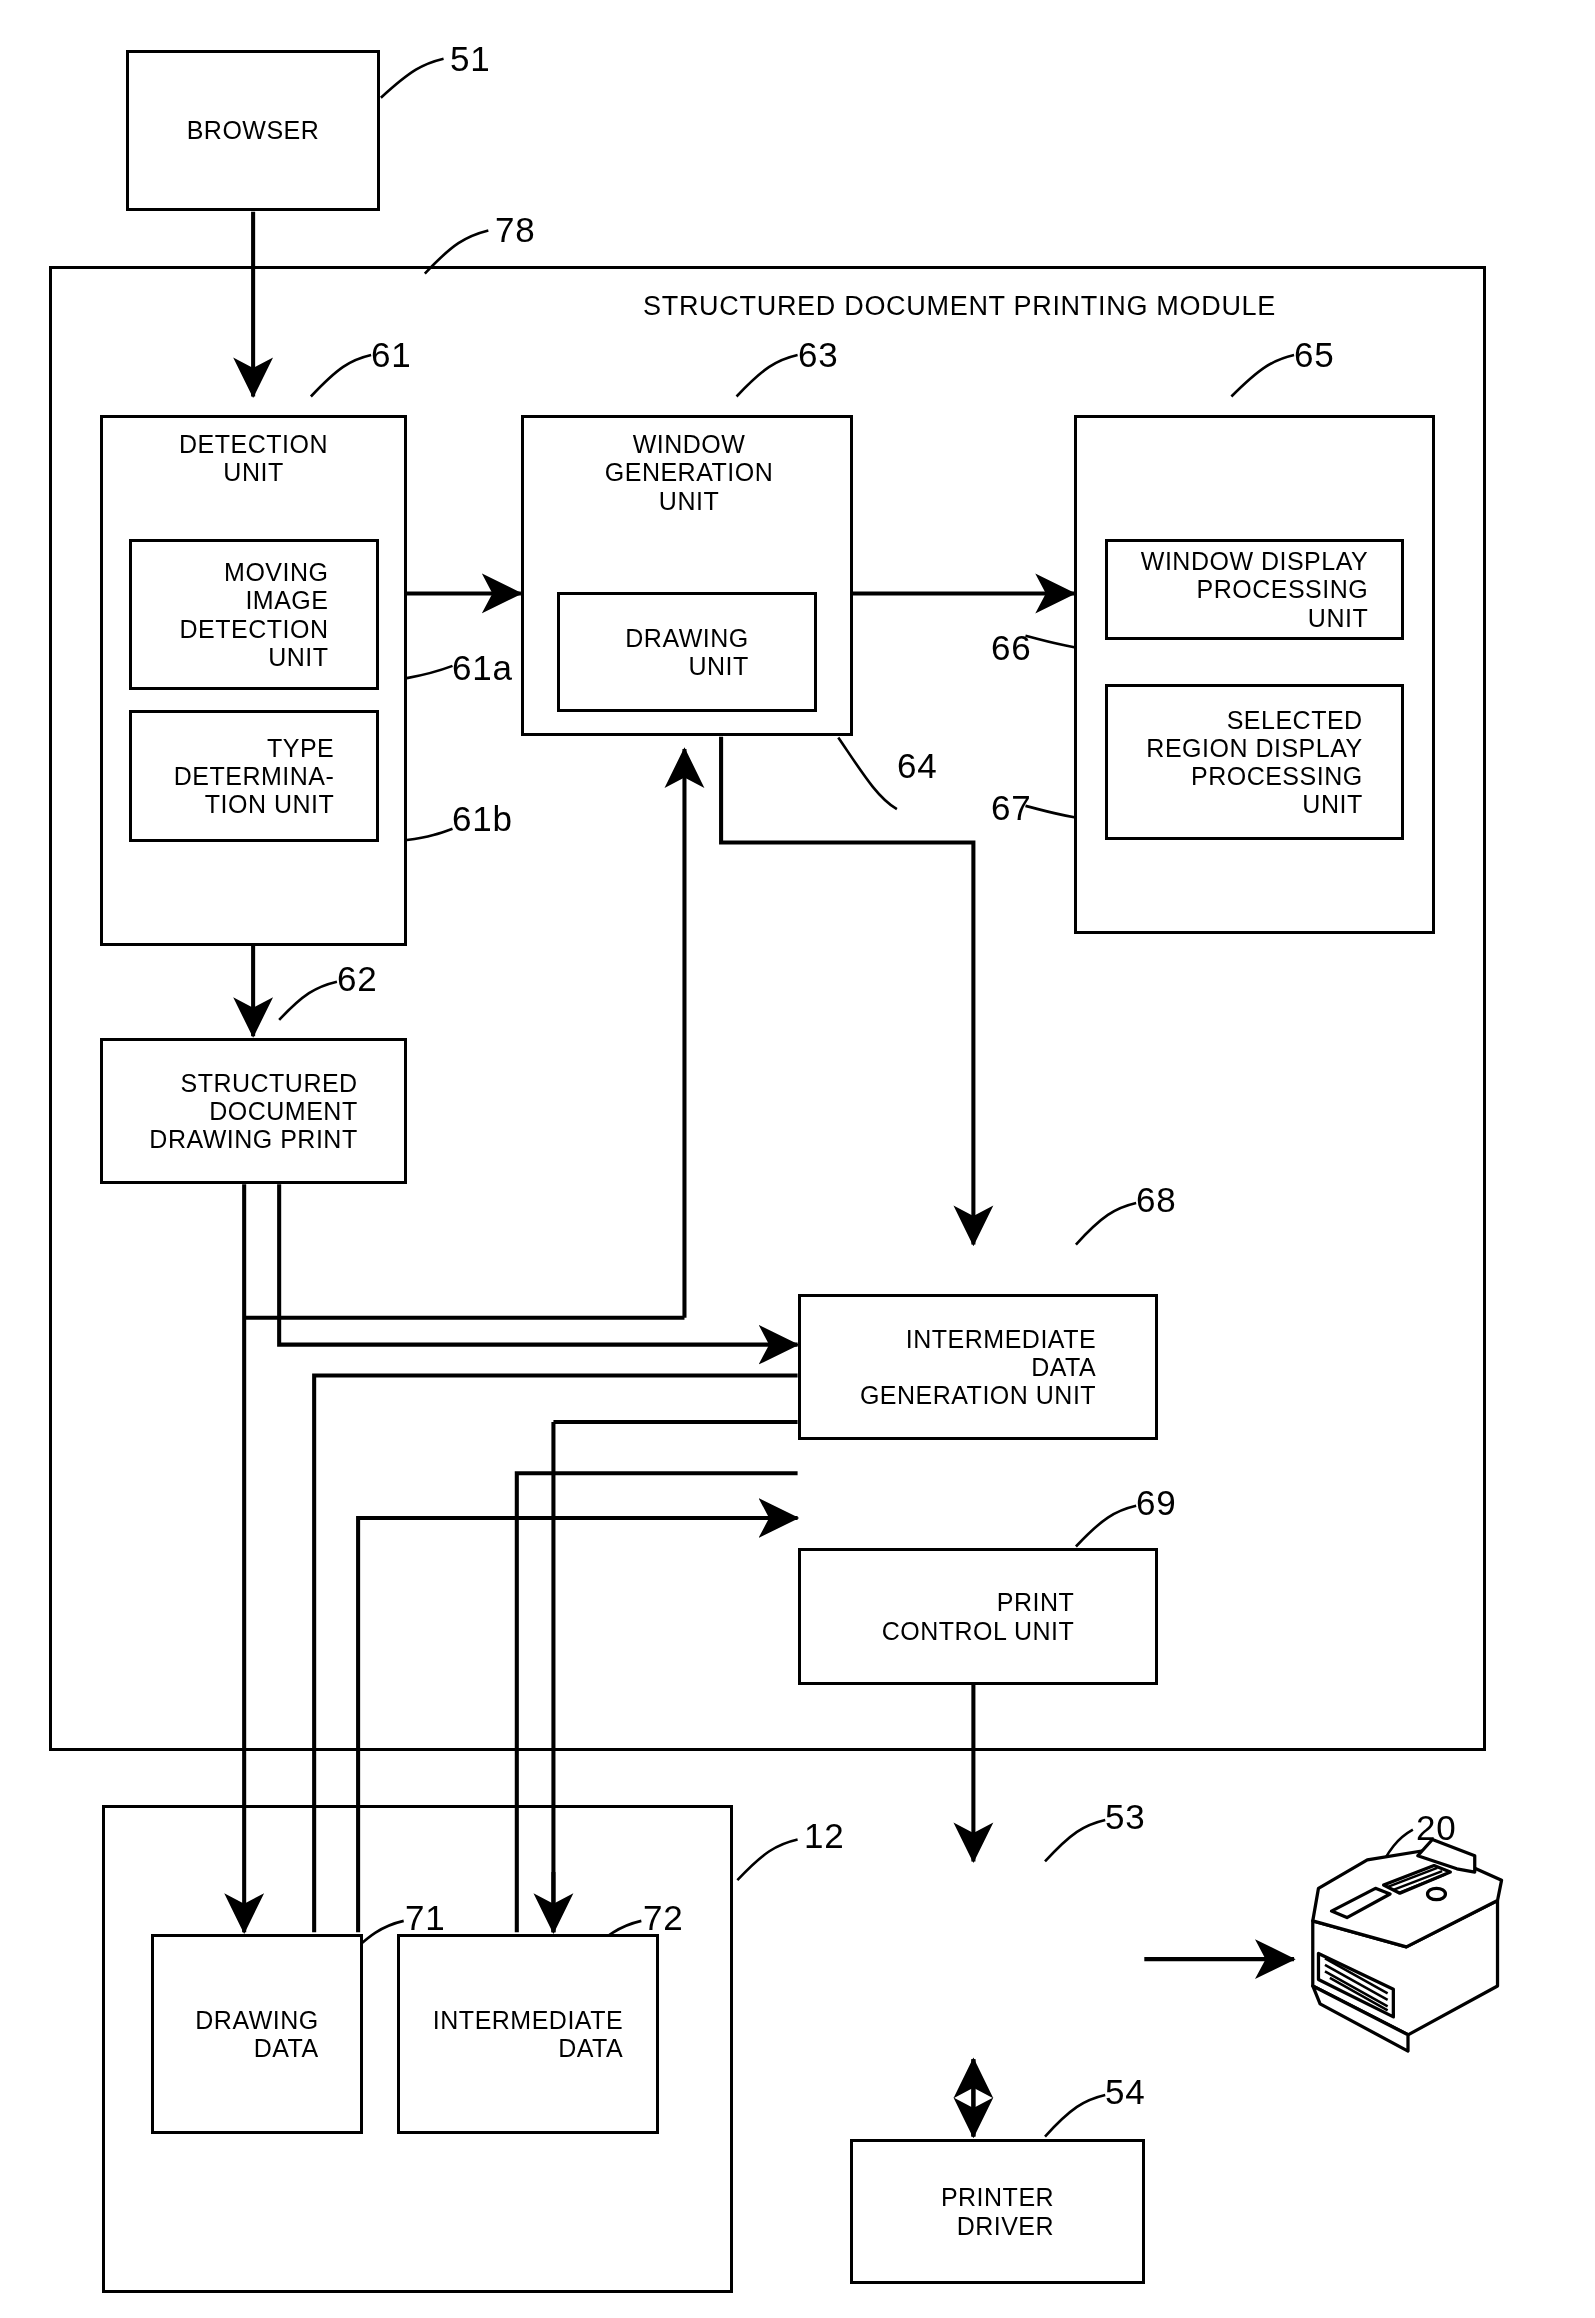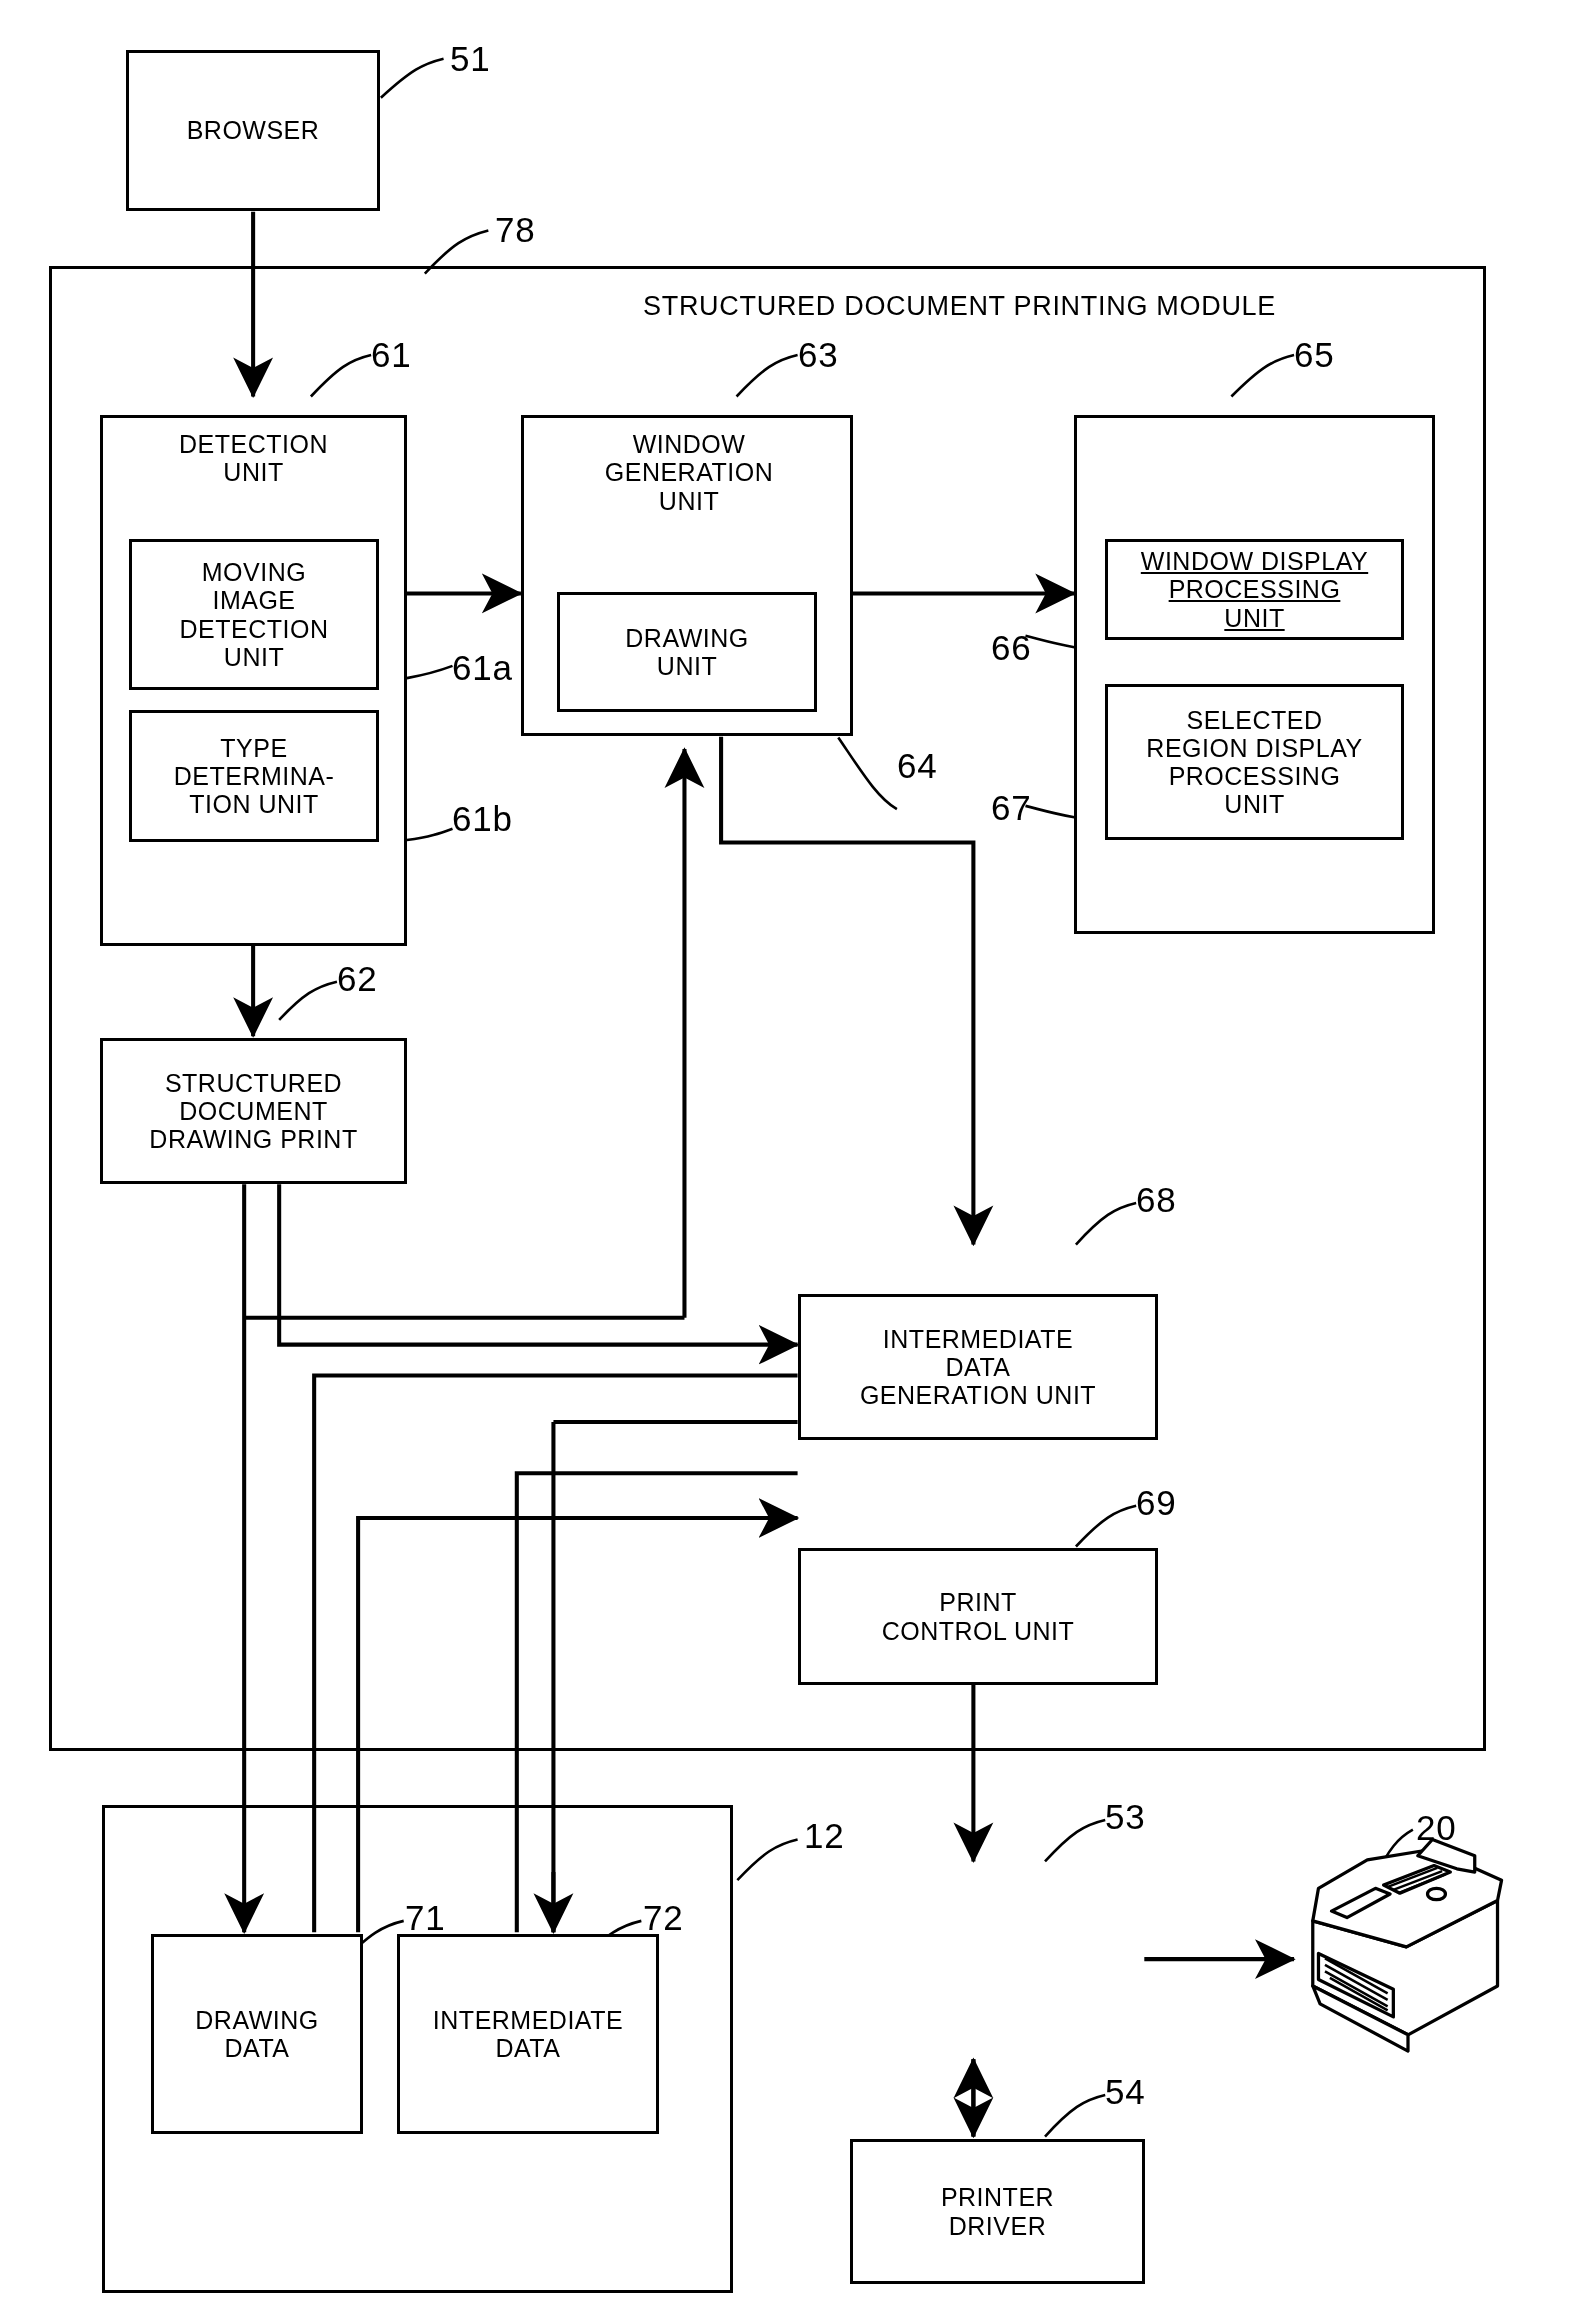--- a/index.html
+++ b/index.html
@@ -25,21 +25,21 @@
     height: 2319px;
   }
   .box {
     position: absolute;
     border: 3.3px solid #000;
     background: #ffffff;
     box-sizing: border-box;
     display: flex;
     align-items: center;
     justify-content: center;
-    text-align: center;
+    text-align: right;
   }
   .box.topalign {
     align-items: flex-start;
   }
   .lbl {
     font-size: 25px;
     line-height: 1.13;
     letter-spacing: 0.5px;
     color: #000;
     white-space: pre-line;
@@ -227,21 +227,21 @@
   <div class="box" style="left:557px; top:592px; width:260px; height:120px;">
     <span class="lbl">DRAWING
 UNIT</span>
   </div>
   <div class="ref" style="left:897px; top:746px;">64</div>
 
   <div class="box topalign" style="left:1074px; top:415px; width:361px; height:519px;">
   </div>
   <div class="ref" style="left:1294px; top:335px;">65</div>
 
-  <div class="box" style="left:1105px; top:539px; width:299px; height:101px;text-decoration:underline;">
+  <div class="box" style="left:1105px; top:539px; width:299px; height:101px;">
     <span class="lbl">WINDOW DISPLAY
 PROCESSING
 UNIT</span>
   </div>
   <div class="ref" style="left:991px; top:628px;">66</div>
 
   <div class="box" style="left:1105px; top:684px; width:299px; height:156px;">
     <span class="lbl">SELECTED
 REGION DISPLAY
 PROCESSING

